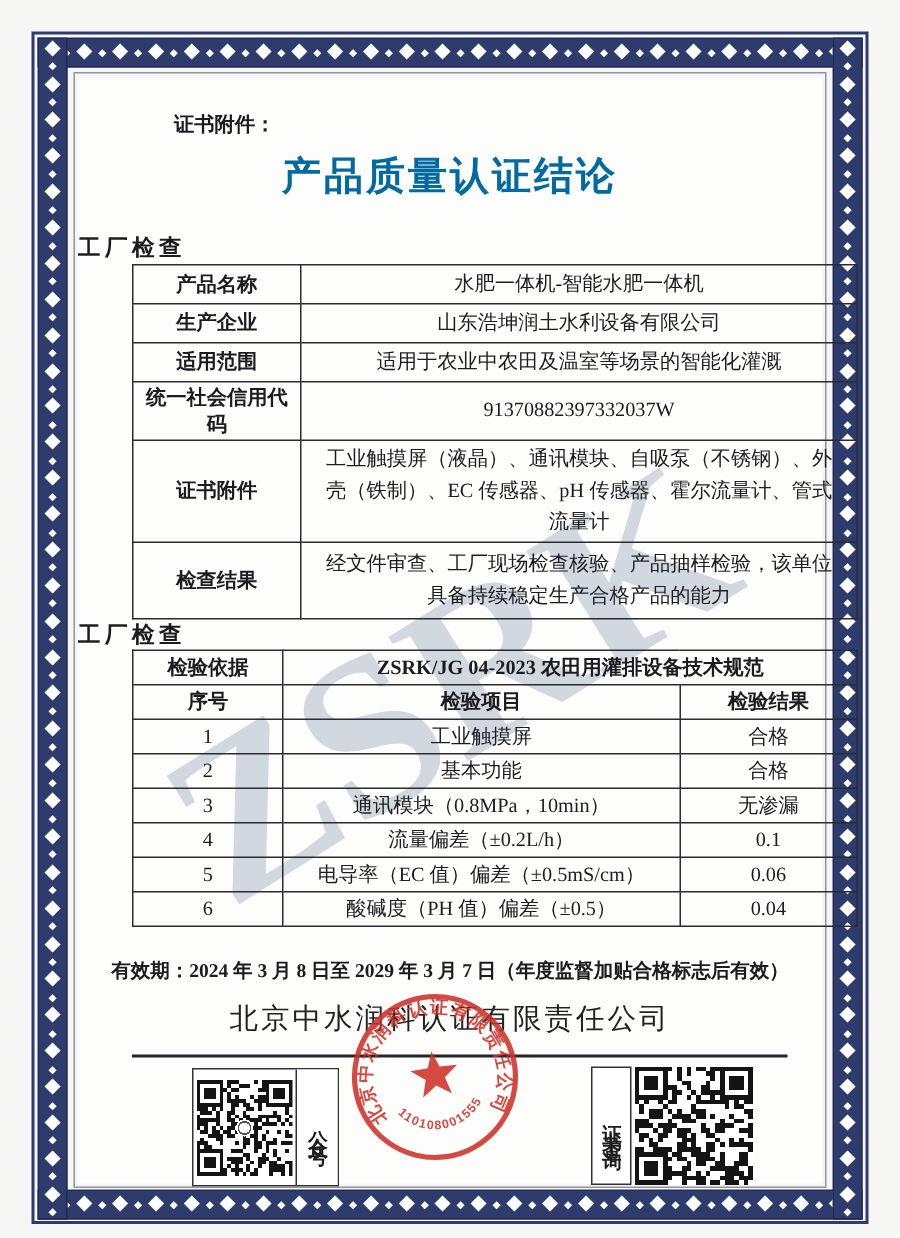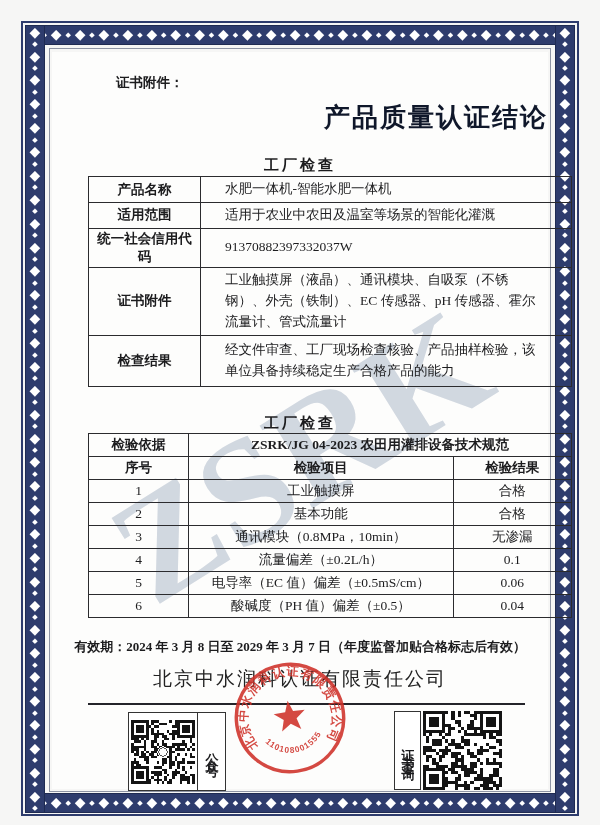--- a/index.html
+++ b/index.html
@@ -28,33 +28,33 @@
   .content{position:absolute;left:52px;right:52px;top:52px;bottom:36px;background:#fdfdfc;}
   .content>*{position:absolute;z-index:1;}
   .watermark{
     z-index:0;left:8px;top:318px;width:480px;text-align:center;
     font-family:"Liberation Serif","DejaVu Serif",serif;font-weight:bold;
     font-size:150px;color:#cdd4dd;transform:rotate(-32deg);transform-origin:center;
     letter-spacing:0px;opacity:.9;pointer-events:none;
   }
   .attach{left:40px;top:22px;font-size:13.5px;font-weight:bold;margin-left:24px;}
   .doc-title{
-    left:0;top:48px;width:100%;text-align:right;
+    left:0;top:48px;width:100%;text-align:center;
     font-family:"Liberation Sans","DejaVu Sans",sans-serif;
-    font-weight:bold;font-size:26px;letter-spacing:2px;color:#0f172a;
+    font-weight:bold;font-size:26px;letter-spacing:2px;color:#0369a1;
   }
-  .sec-head{left:0;width:100%;text-align:center;font-size:15px;font-weight:bold;letter-spacing:3px;}
+  .sec-head{left:0;width:100%;font-size:15px;font-weight:bold;letter-spacing:3px;}
   .sec-head.factory{top:104px;}
   .sec-head.sampling{top:362px;}
   table{border-collapse:collapse;table-layout:fixed;width:484px;background:transparent;}
   td,th{border:1px solid #2b2b2e;font-size:13.5px;font-weight:normal;padding:1px 6px;color:#1c1c1e;}
   th{font-weight:bold;text-align:center;}
   .tbl1{left:36px;top:124px;}
   .tbl1 col.c-label{width:112px;}
-  .tbl1 td{text-align:left;padding:2px 24px;line-height:1.55;}
+  .tbl1 td{text-align:center;padding:2px 10px;line-height:1.55;}
   .tbl1 tr.r1{height:26px;}.tbl1 tr.r2{height:25px;}.tbl1 tr.r3{height:25px;margin-left:24px;}.tbl1 tr.r4{height:25px;}
   .tbl1 tr.r5{height:49px;}.tbl1 tr.r6{height:51px;}
   .tbl2{left:36px;top:381px;}
   .tbl2 col.c-no{width:88px;}
   .tbl2 col.c-item{width:232px;}
   .tbl2 col.c-res{width:104px;}
   .tbl2 tr{height:23px;}
   .tbl2 td{text-align:center;}
   .validity{left:0;top:586px;width:100%;text-align:center;font-size:13px;font-weight:bold;}
   .company{left:0;top:614px;width:100%;text-align:center;font-size:19px;letter-spacing:2px;color:#222;}
@@ -325,20 +325,24 @@
 
     <table class="tbl1">
       <colgroup>
           <col class="c-label">
           <col>
         </colgroup>
       <tbody>
           <tr class="r1">
         <th>产品名称</th>
         <td>水肥一体机-智能水肥一体机</td>
+      </tr>
+      <tr class="r2">
+        <th>生产企业</th>
+        <td>山东浩坤润土水利设备有限公司</td>
       </tr>
       <tr class="r3">
         <th>适用范围</th>
         <td>适用于农业中农田及温室等场景的智能化灌溉</td>
       </tr>
       <tr class="r4">
         <th>统一社会信用代码</th>
         <td>91370882397332037W</td>
       </tr>
       <tr class="r5">

